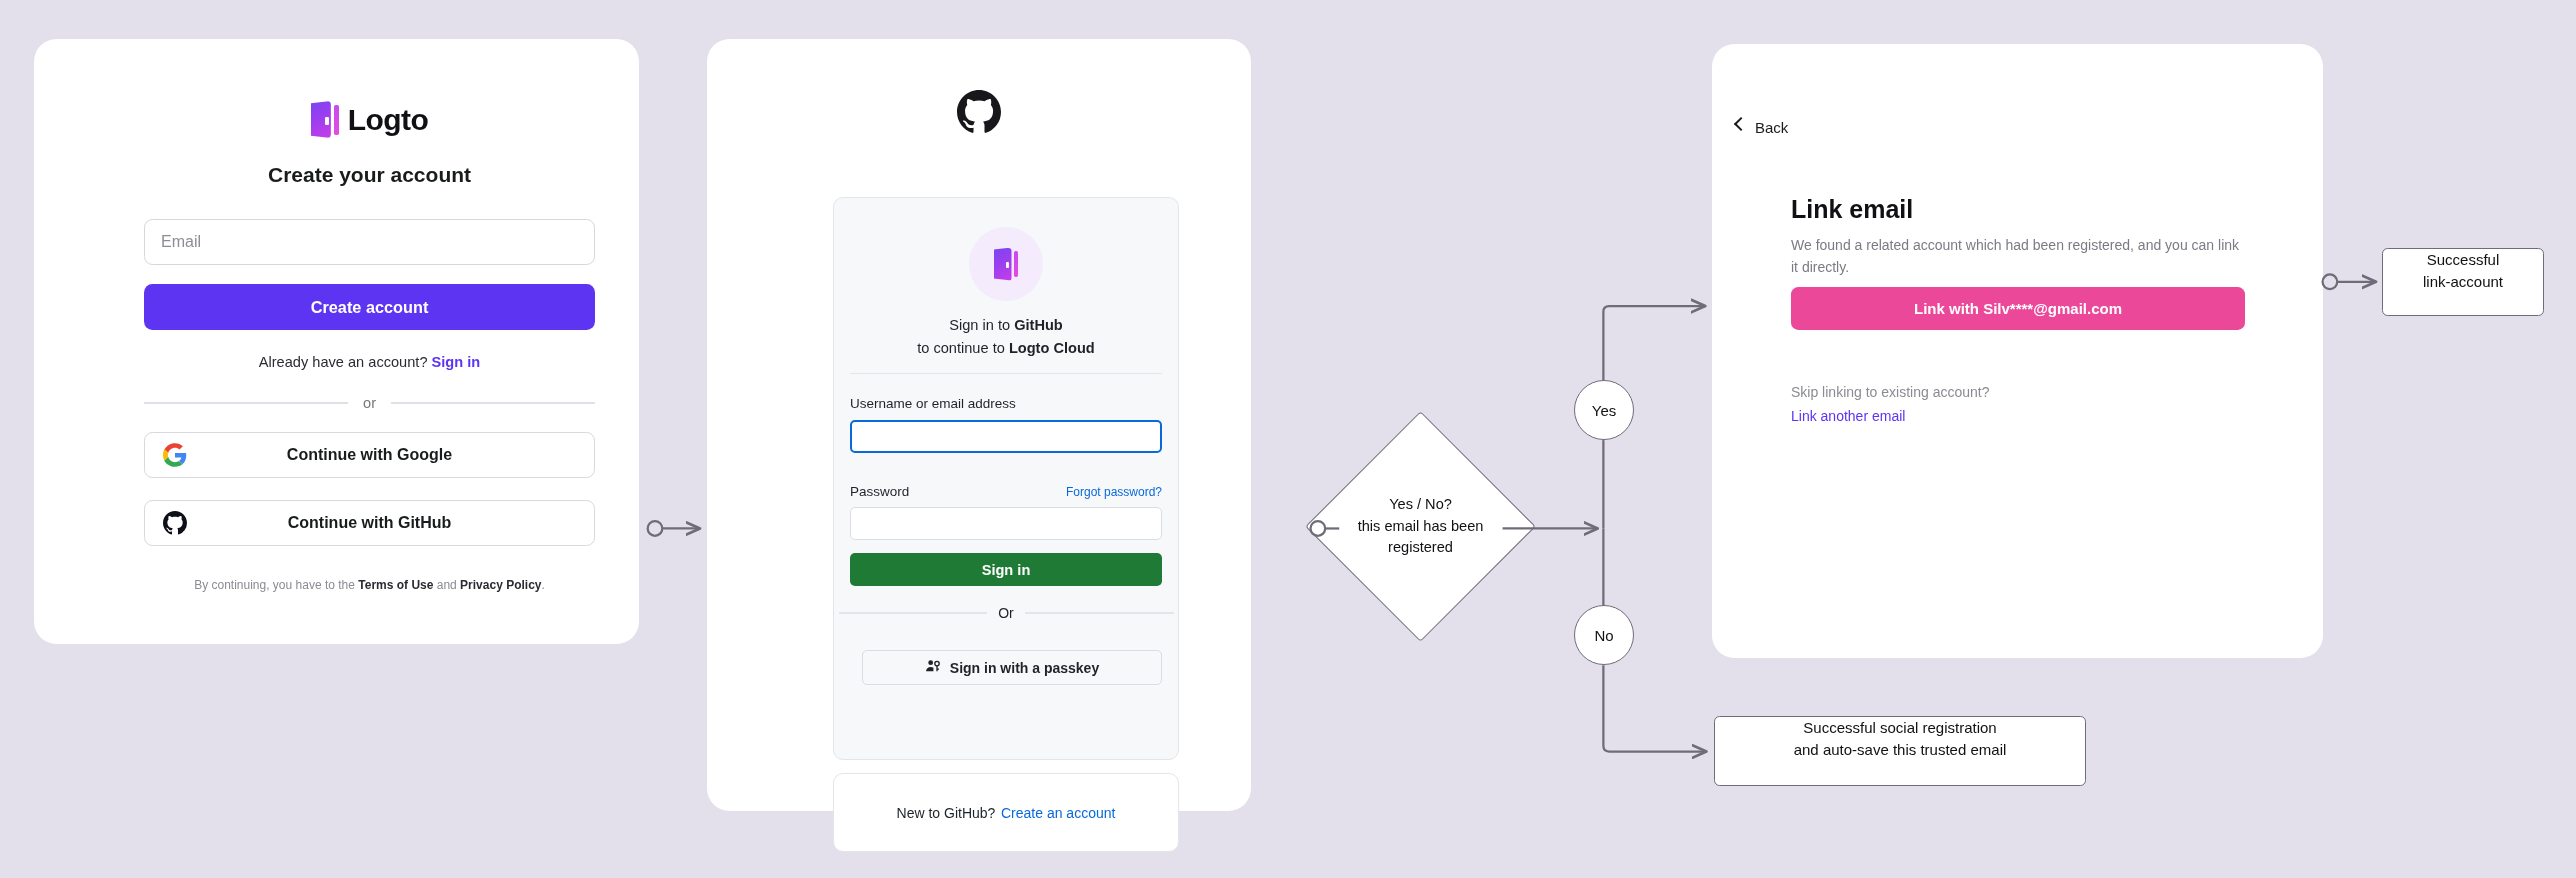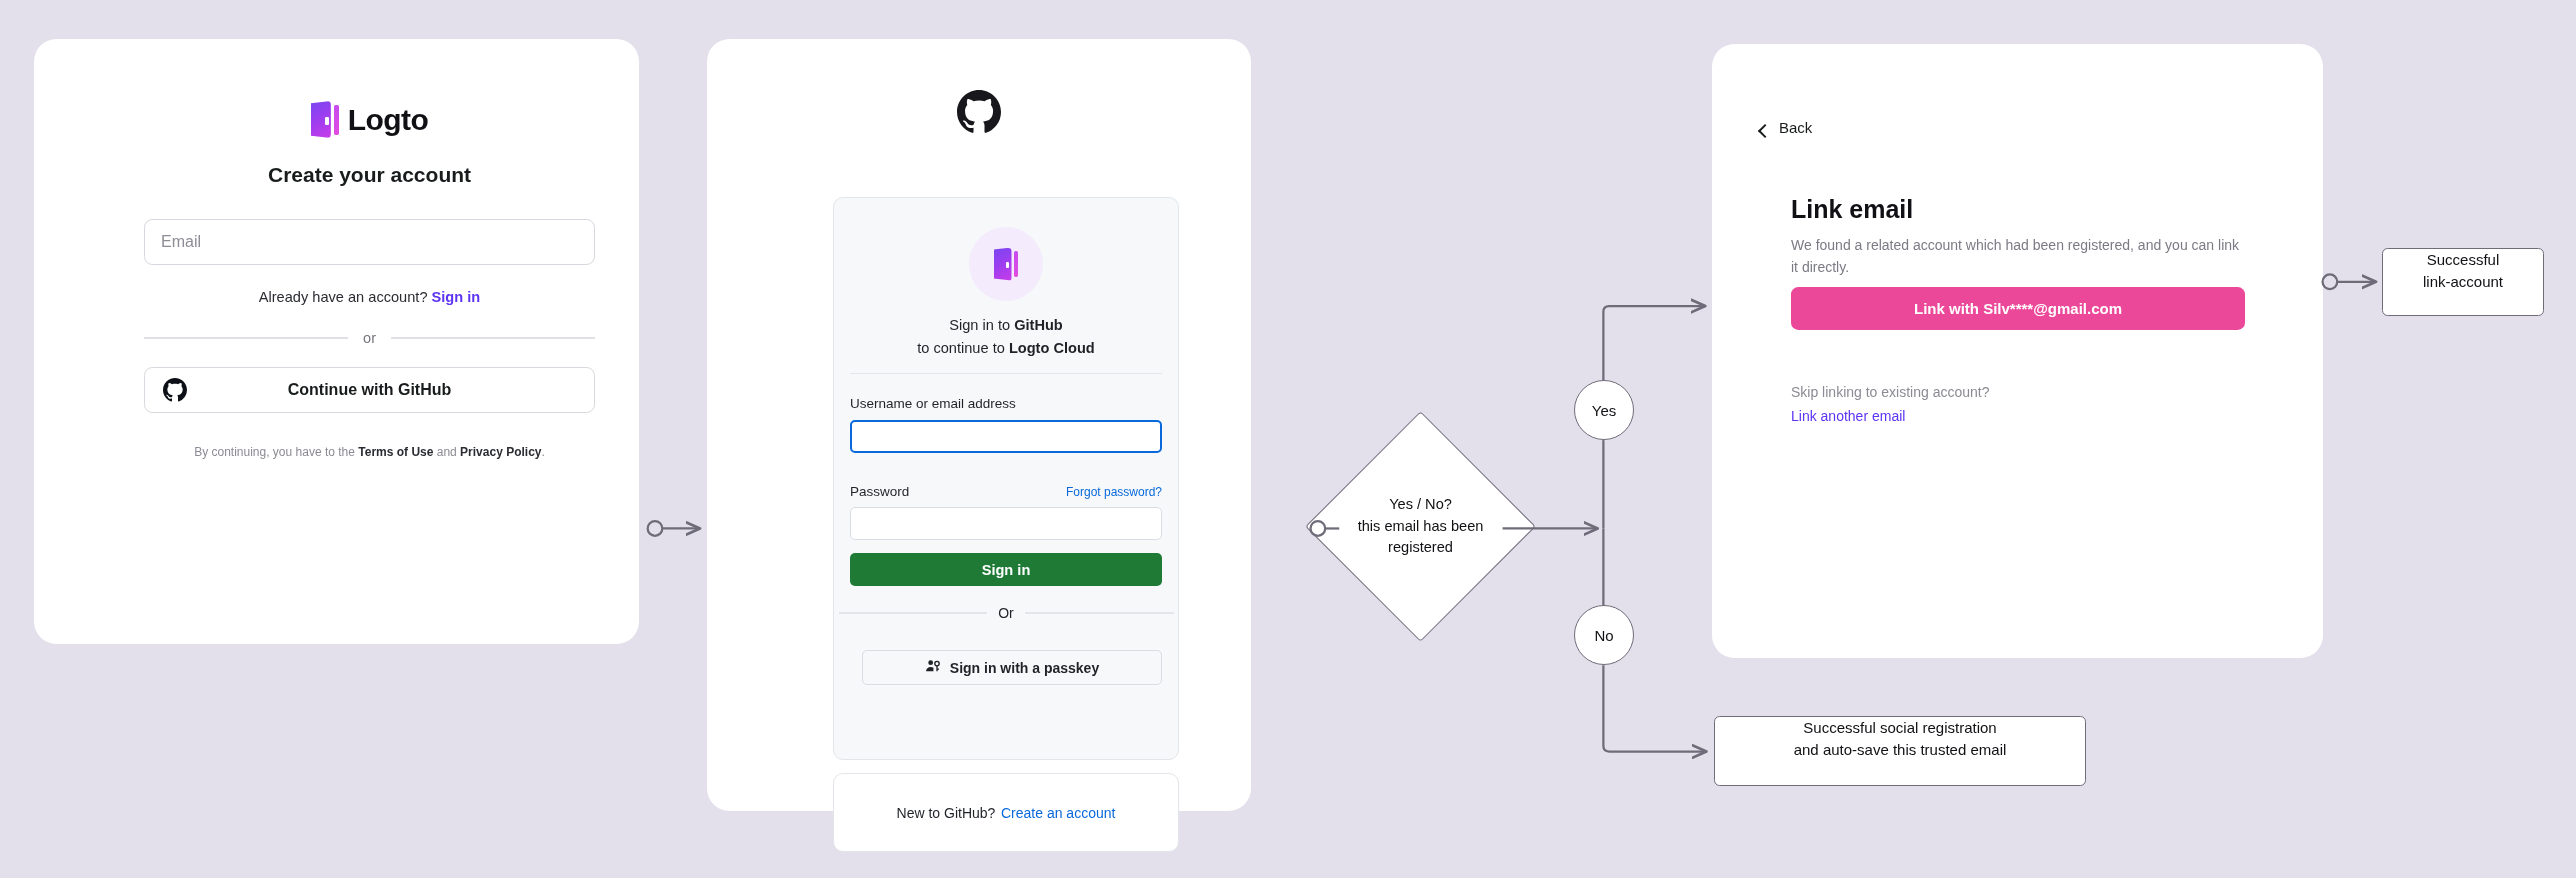--- a/index.html
+++ b/index.html
@@ -314,24 +314,24 @@
 
   
   #card-link {
     left: 1712px;
     top: 44px;
     width: 611px;
     height: 614px;
   }
   .back-row {
     position: absolute;
-    left: 48px;
+    left: 24px;
     top: 75px;
     display: flex;
-    align-items: flex-end;
+    align-items: flex-start;
     gap: 9px;
     cursor: pointer;
   }
   .back-row .chev {
     width: 10px; height: 10px;
     border-left: 2.3px solid #191c1d;
     border-bottom: 2.3px solid #191c1d;
     transform: rotate(45deg);
   }
   .back-row .txt { font-size: 15px; color: #191c1d; }
@@ -463,32 +463,44 @@
         </div>
         <div class="logo-word">Logto</div>
       </div>
 
       <div class="c1-title">Create your account</div>
 
       <div class="c1-field">
         <span>Email</span>
       </div>
 
+      <button class="c1-primary">Create account</button>
 
       <div class="c1-already">
         <span>Already have an account?</span>
         <span class="lnk">Sign in</span>
       </div>
 
       <div class="c1-or">
         <div class="line"></div>
         <div class="word">or</div>
         <div class="line"></div>
       </div>
 
+      <button class="social-btn">
+        <span class="ic">
+          <svg viewBox="0 0 48 48" width="24" height="24">
+            <path fill="#EA4335" d="M24 9.5c3.5 0 6.6 1.2 9 3.6l6.7-6.7C35.6 2.6 30.2.5 24 .5 14.6.5 6.5 5.9 2.6 13.7l7.9 6.1C12.4 13.9 17.7 9.5 24 9.5z"></path>
+            <path fill="#4285F4" d="M46.5 24.5c0-1.6-.15-3.2-.44-4.7H24v9h12.7c-.55 2.9-2.2 5.4-4.7 7.1l7.6 5.9c4.4-4.1 6.9-10.1 6.9-17.3z"></path>
+            <path fill="#FBBC05" d="M10.5 28.2c-.5-1.5-.8-3-.8-4.7s.3-3.2.8-4.7l-7.9-6.1C1 16.1 0 19.9 0 24s1 7.9 2.6 11.3l7.9-7.1z"></path>
+            <path fill="#34A853" d="M24 47.5c6.2 0 11.5-2 15.3-5.5l-7.6-5.9c-2.1 1.4-4.8 2.3-7.7 2.3-6.3 0-11.6-4.4-13.5-10.2l-7.9 7.1C6.5 42.1 14.6 47.5 24 47.5z"></path>
+          </svg>
+        </span>
+        <span>Continue with Google</span>
+      </button>
 
       <button class="social-btn">
         <span class="ic">
           <svg viewBox="0 0 16 16" width="24" height="24">
             <path fill="#0d1117" d="M8 0C3.58 0 0 3.58 0 8c0 3.54 2.29 6.53 5.47 7.59.4.07.55-.17.55-.38 0-.19-.01-.82-.01-1.49-2.01.37-2.53-.49-2.69-.94-.09-.23-.48-.94-.82-1.13-.28-.15-.68-.52-.01-.53.63-.01 1.08.58 1.23.82.72 1.21 1.87.87 2.33.66.07-.52.28-.87.51-1.07-1.78-.2-3.64-.89-3.64-3.95 0-.87.31-1.59.82-2.15-.08-.2-.36-1.02.08-2.12 0 0 .67-.21 2.2.82.64-.18 1.32-.27 2-.27s1.36.09 2 .27c1.53-1.04 2.2-.82 2.2-.82.44 1.1.16 1.92.08 2.12.51.56.82 1.27.82 2.15 0 3.07-1.87 3.75-3.65 3.95.29.25.54.73.54 1.48 0 1.07-.01 1.93-.01 2.2 0 .21.15.46.55.38A8.013 8.013 0 0 0 16 8c0-4.42-3.58-8-8-8z"></path>
           </svg>
         </span>
         <span>Continue with GitHub</span>
       </button>
 

